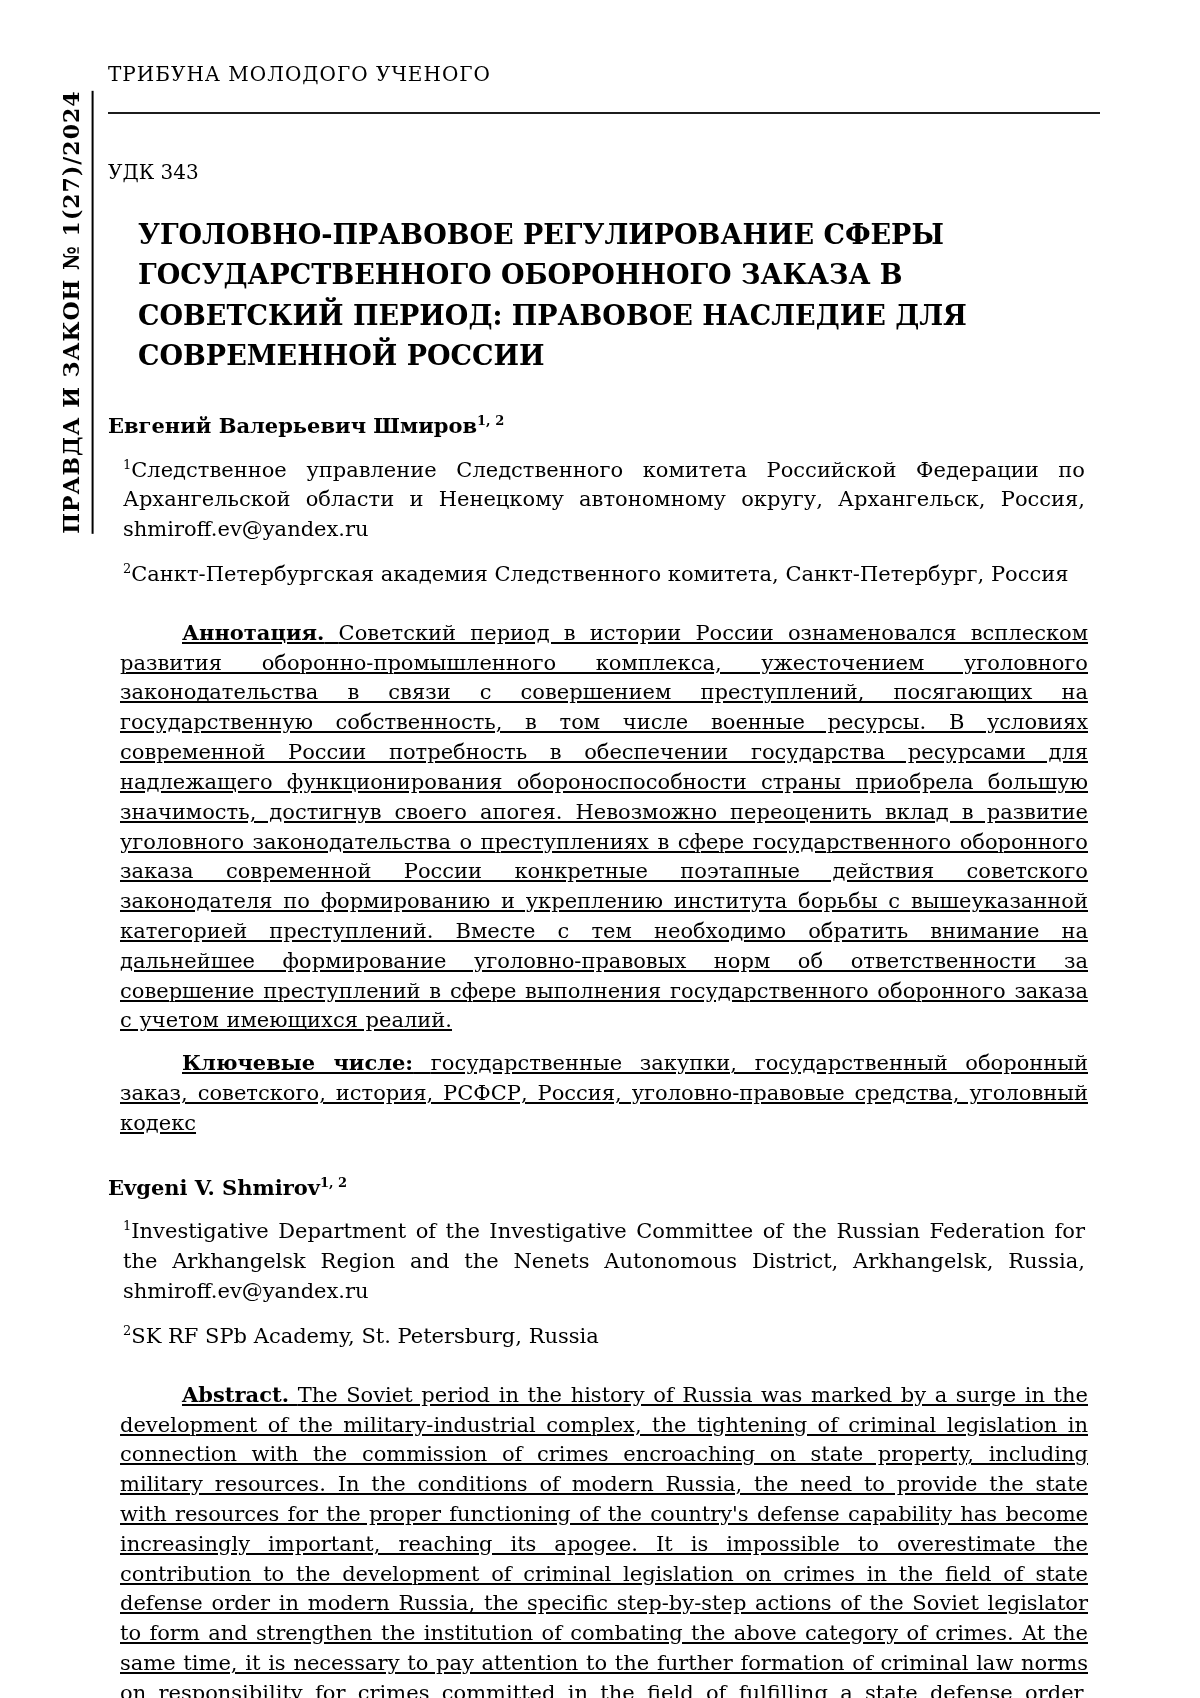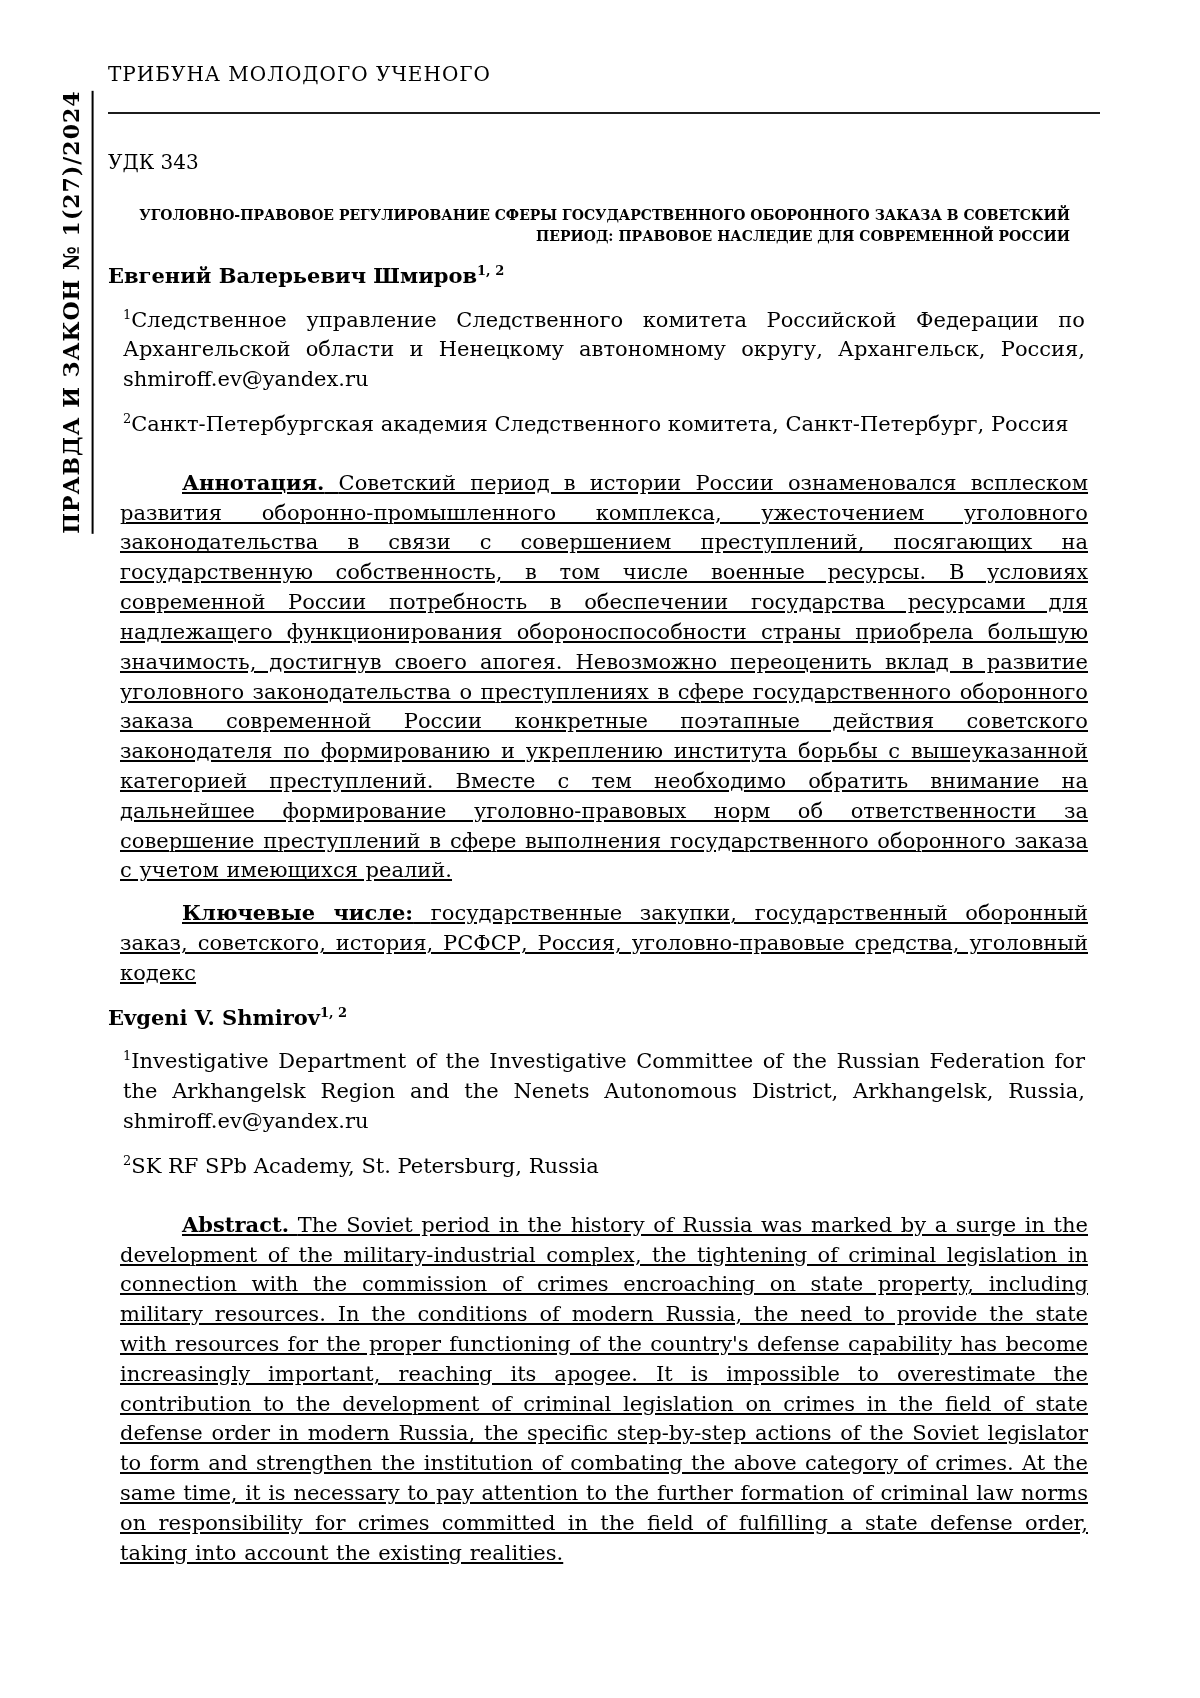--- a/index.html
+++ b/index.html
@@ -24,35 +24,35 @@
     font-size: 20px;
     letter-spacing: 1px;
     white-space: nowrap;
   }
   .header-rule {
     border: none;
     border-top: 2px solid #1c1c1c;
     margin: 24px 0 0 0;
   }
   .udc {
-    margin-top: 34px;
+    margin-top: 44px;
     font-size: 20px;
   }
   .article-title {
     margin: 28px 30px 0 30px;
-    text-align: right;
-    font-size: 14px;
+    text-align: left;
+    font-size: 27px;
     font-weight: bold;
     line-height: 1.5;
   }
   .article-title.en {
     margin-top: 40px;
   }
   .author-line {
-    margin-top: 14px;
+    margin-top: 34px;
     font-weight: bold;
   }
   .affil {
     margin: 15px;
     text-align: justify;
   }
   sup {
     font-size: 0.62em;
     line-height: 0;
   }

